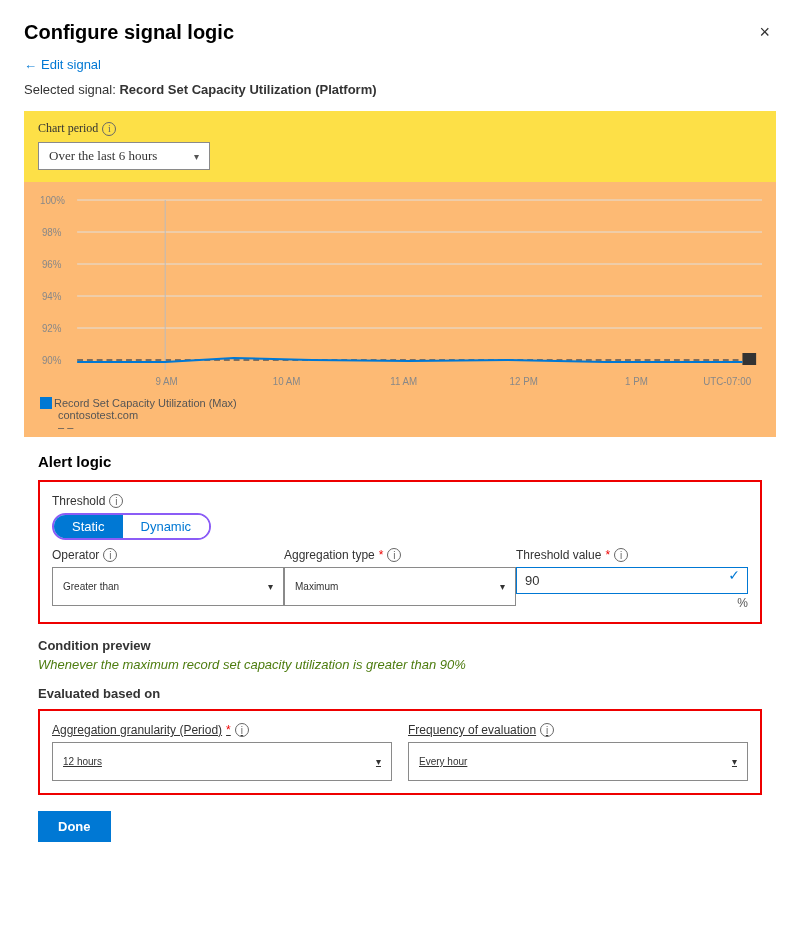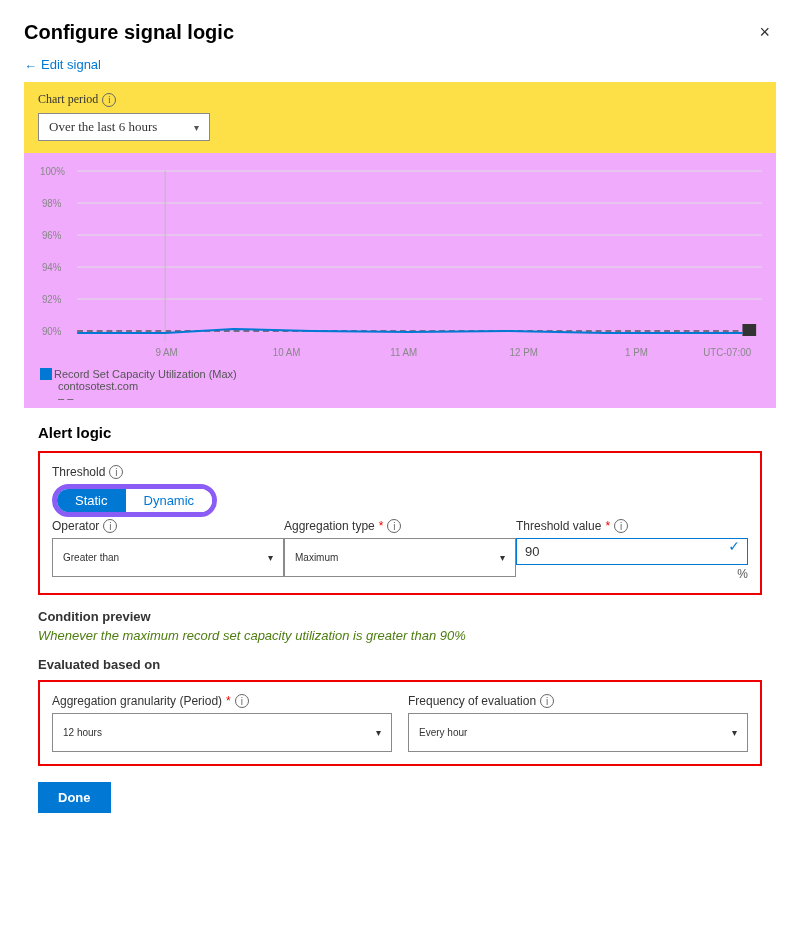--- a/index.html
+++ b/index.html
@@ -89,21 +89,21 @@
       font-size: 13px;
       color: #333;
       width: 172px;
     }
     .dropdown-select .chevron {
       font-size: 10px;
       color: #555;
     }
     
     .chart-area {
-      background: #f0abfc;
+      background: #fdba74;
       padding: 8px 14px 4px 14px;
       margin-bottom: 16px;
     }
     .chart-svg {
       width: 100%;
       height: 200px;
     }
     .chart-legend {
       display: flex;
       flex-direction: column;
@@ -142,24 +142,24 @@
       display: flex;
       align-items: flex-end;
       gap: 4px;
     }
     .field-label .required {
       color: #e00;
     }
     
     .toggle-group {
       display: inline-flex;
-      border: 5px solid #8b5cf6;
+      border: 2px solid #8b5cf6;
       border-radius: 20px;
       overflow: hidden;
-      margin-bottom: 2px;
+      margin-bottom: 8px;
     }
     .toggle-btn {
       padding: 4px 18px;
       border: none;
       cursor: pointer;
       font-size: 13px;
       background: #fff;
       color: #0078d4;
     }
     .toggle-btn.active {
@@ -236,20 +236,21 @@
       font-weight: 600;
       margin-bottom: 8px;
     }
     .evaluated-box {
       border: 2px solid #e00;
       padding: 12px;
     }
     .evaluated-fields {
       display: flex;
       gap: 16px;
+      text-decoration: underline;
     }
     .evaluated-field {
       flex: 1;
     }
     
     .footer {
       margin: 16px 14px;
     }
     .done-btn {
       background: #0078d4;
@@ -271,20 +272,24 @@
     <button class="close-btn">×</button>
   </div>
 
   
   <a href="#" class="edit-signal-link">
     <span>←</span>
     <span>Edit signal</span>
   </a>
 
   
+  <div class="selected-signal-label">
+    <span>Selected signal:</span>
+    <strong>Record Set Capacity Utilization (Platform)</strong>
+  </div>
 
   
   <div class="chart-period-section">
     <div class="chart-period-label">
       <span>Chart period</span>
       <span class="info-icon">i</span>
     </div>
     <div class="dropdown-select">
       <span>Over the last 6 hours</span>
       <span class="chevron">▾</span>

